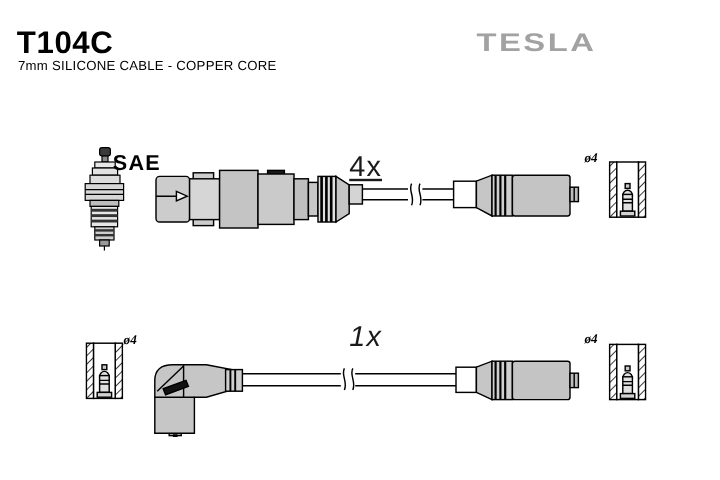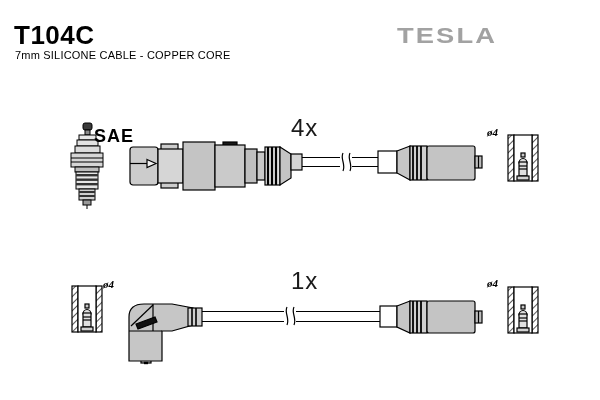--- a/index.html
+++ b/index.html
@@ -4,22 +4,22 @@
 <style>
   html,body{margin:0;padding:0;background:#fff;}
   #page{position:relative;width:600px;height:400px;background:#fff;overflow:hidden;
         font-family:"Liberation Sans",sans-serif;color:#000;margin-top:16px;}
   .abs{position:absolute;}
   #part-number{left:14px;top:4px;font-size:26px;font-weight:bold;letter-spacing:0.5px;}
   #subtitle{left:15px;top:33px;font-size:11px;letter-spacing:0.2px;}
   #brand-logo{left:397px;top:7px;font-size:26px;font-weight:800;color:#a2a2a2;
               letter-spacing:2px;transform:scale(1.05,0.82);transform-origin:left top;}
   .qty{font-size:24px;color:#1a1a1a;letter-spacing:1px;}
-  #qty-row1{left:291px;top:98px;}
-  #qty-row2{left:291px;top:251px;}
+  #qty-row1{left:291px;top:110px;text-decoration:underline;}
+  #qty-row2{left:291px;top:251px;font-style:italic;}
   .sae-label{left:94px;top:110px;font-size:18px;font-weight:bold;letter-spacing:1px;}
   .dia-label{font-family:"Liberation Serif",serif;font-style:italic;font-weight:bold;font-size:11px;}
   #dia-row1-right{left:487px;top:110px;}
   #dia-row2-left{left:103px;top:262px;}
   #dia-row2-right{left:487px;top:261px;}
   svg{display:block;}
 </style>
 </head>
 <body>
 

